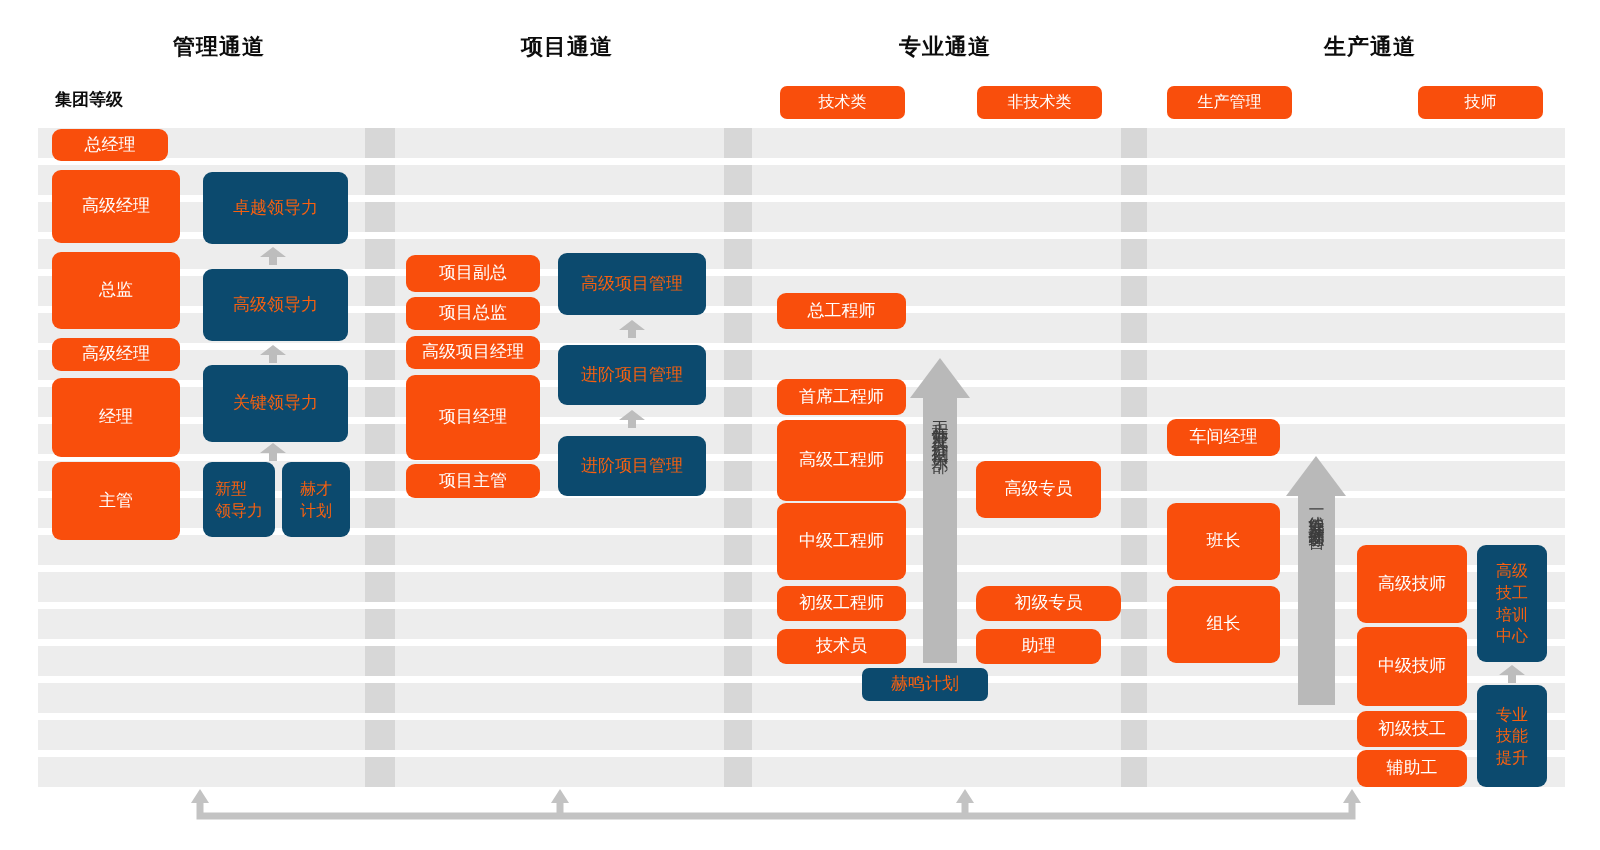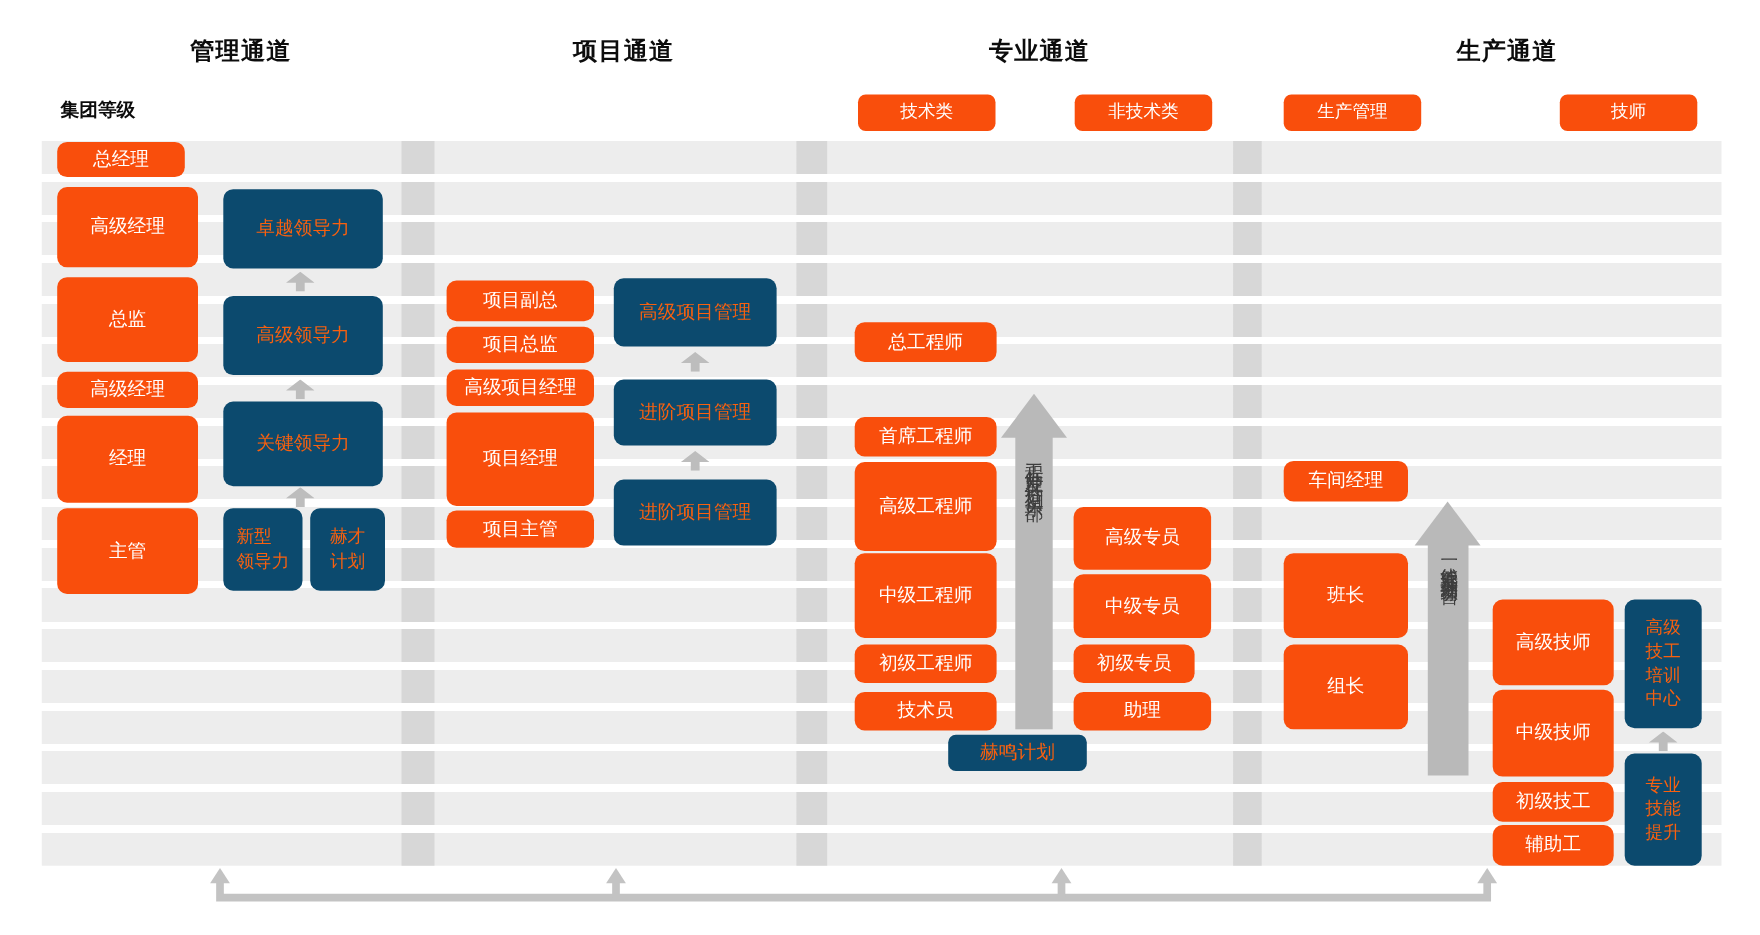--- a/index.html
+++ b/index.html
@@ -88,22 +88,21 @@
     </svg>
 
   <div class="abs box-solid" style="left:777px;top:293px;width:129px;height:36px;">总工程师</div>
   <div class="abs box-solid" style="left:777px;top:379px;width:129px;height:36px;">首席工程师</div>
   <div class="abs box-solid" style="left:777px;top:420px;width:129px;height:81px;">高级工程师</div>
   <div class="abs box-solid" style="left:777px;top:503px;width:129px;height:77px;">中级工程师</div>
   <div class="abs box-solid" style="left:777px;top:586px;width:129px;height:35px;">初级工程师</div>
   <div class="abs box-solid" style="left:777px;top:629px;width:129px;height:35px;">技术员</div>
 
   <div class="abs box-solid" style="left:976px;top:461px;width:125px;height:57px;">高级专员</div>
-  <div class="abs box-solid" style="left:976px;top:522px;width:125px;height:58px;">中级专员</div>
-  <div class="abs box-solid" style="left:976px;top:586px;width:110px;height:35px;">初级专员</div>
+  <div class="abs box-solid" style="left:976px;top:586px;width:145px;height:35px;border-radius:13px;">初级专员</div>
   <div class="abs box-solid" style="left:976px;top:629px;width:125px;height:35px;">助理</div>
 
   <div class="abs box-soft" style="left:862px;top:668px;width:126px;height:33px;border-radius:7px;">赫鸣计划</div>
 
   <div class="abs big-arrow-head" style="left:910px;top:358px;"></div>
   <div class="abs big-arrow-shaft" style="left:923px;top:397px;width:34px;height:266px;">
     <div class="v-text" style="margin-top:10px;">工程师发展计划俱乐部</div>
   </div>
 
   <div class="abs box-solid" style="left:1167px;top:419px;width:113px;height:37px;">车间经理</div>

